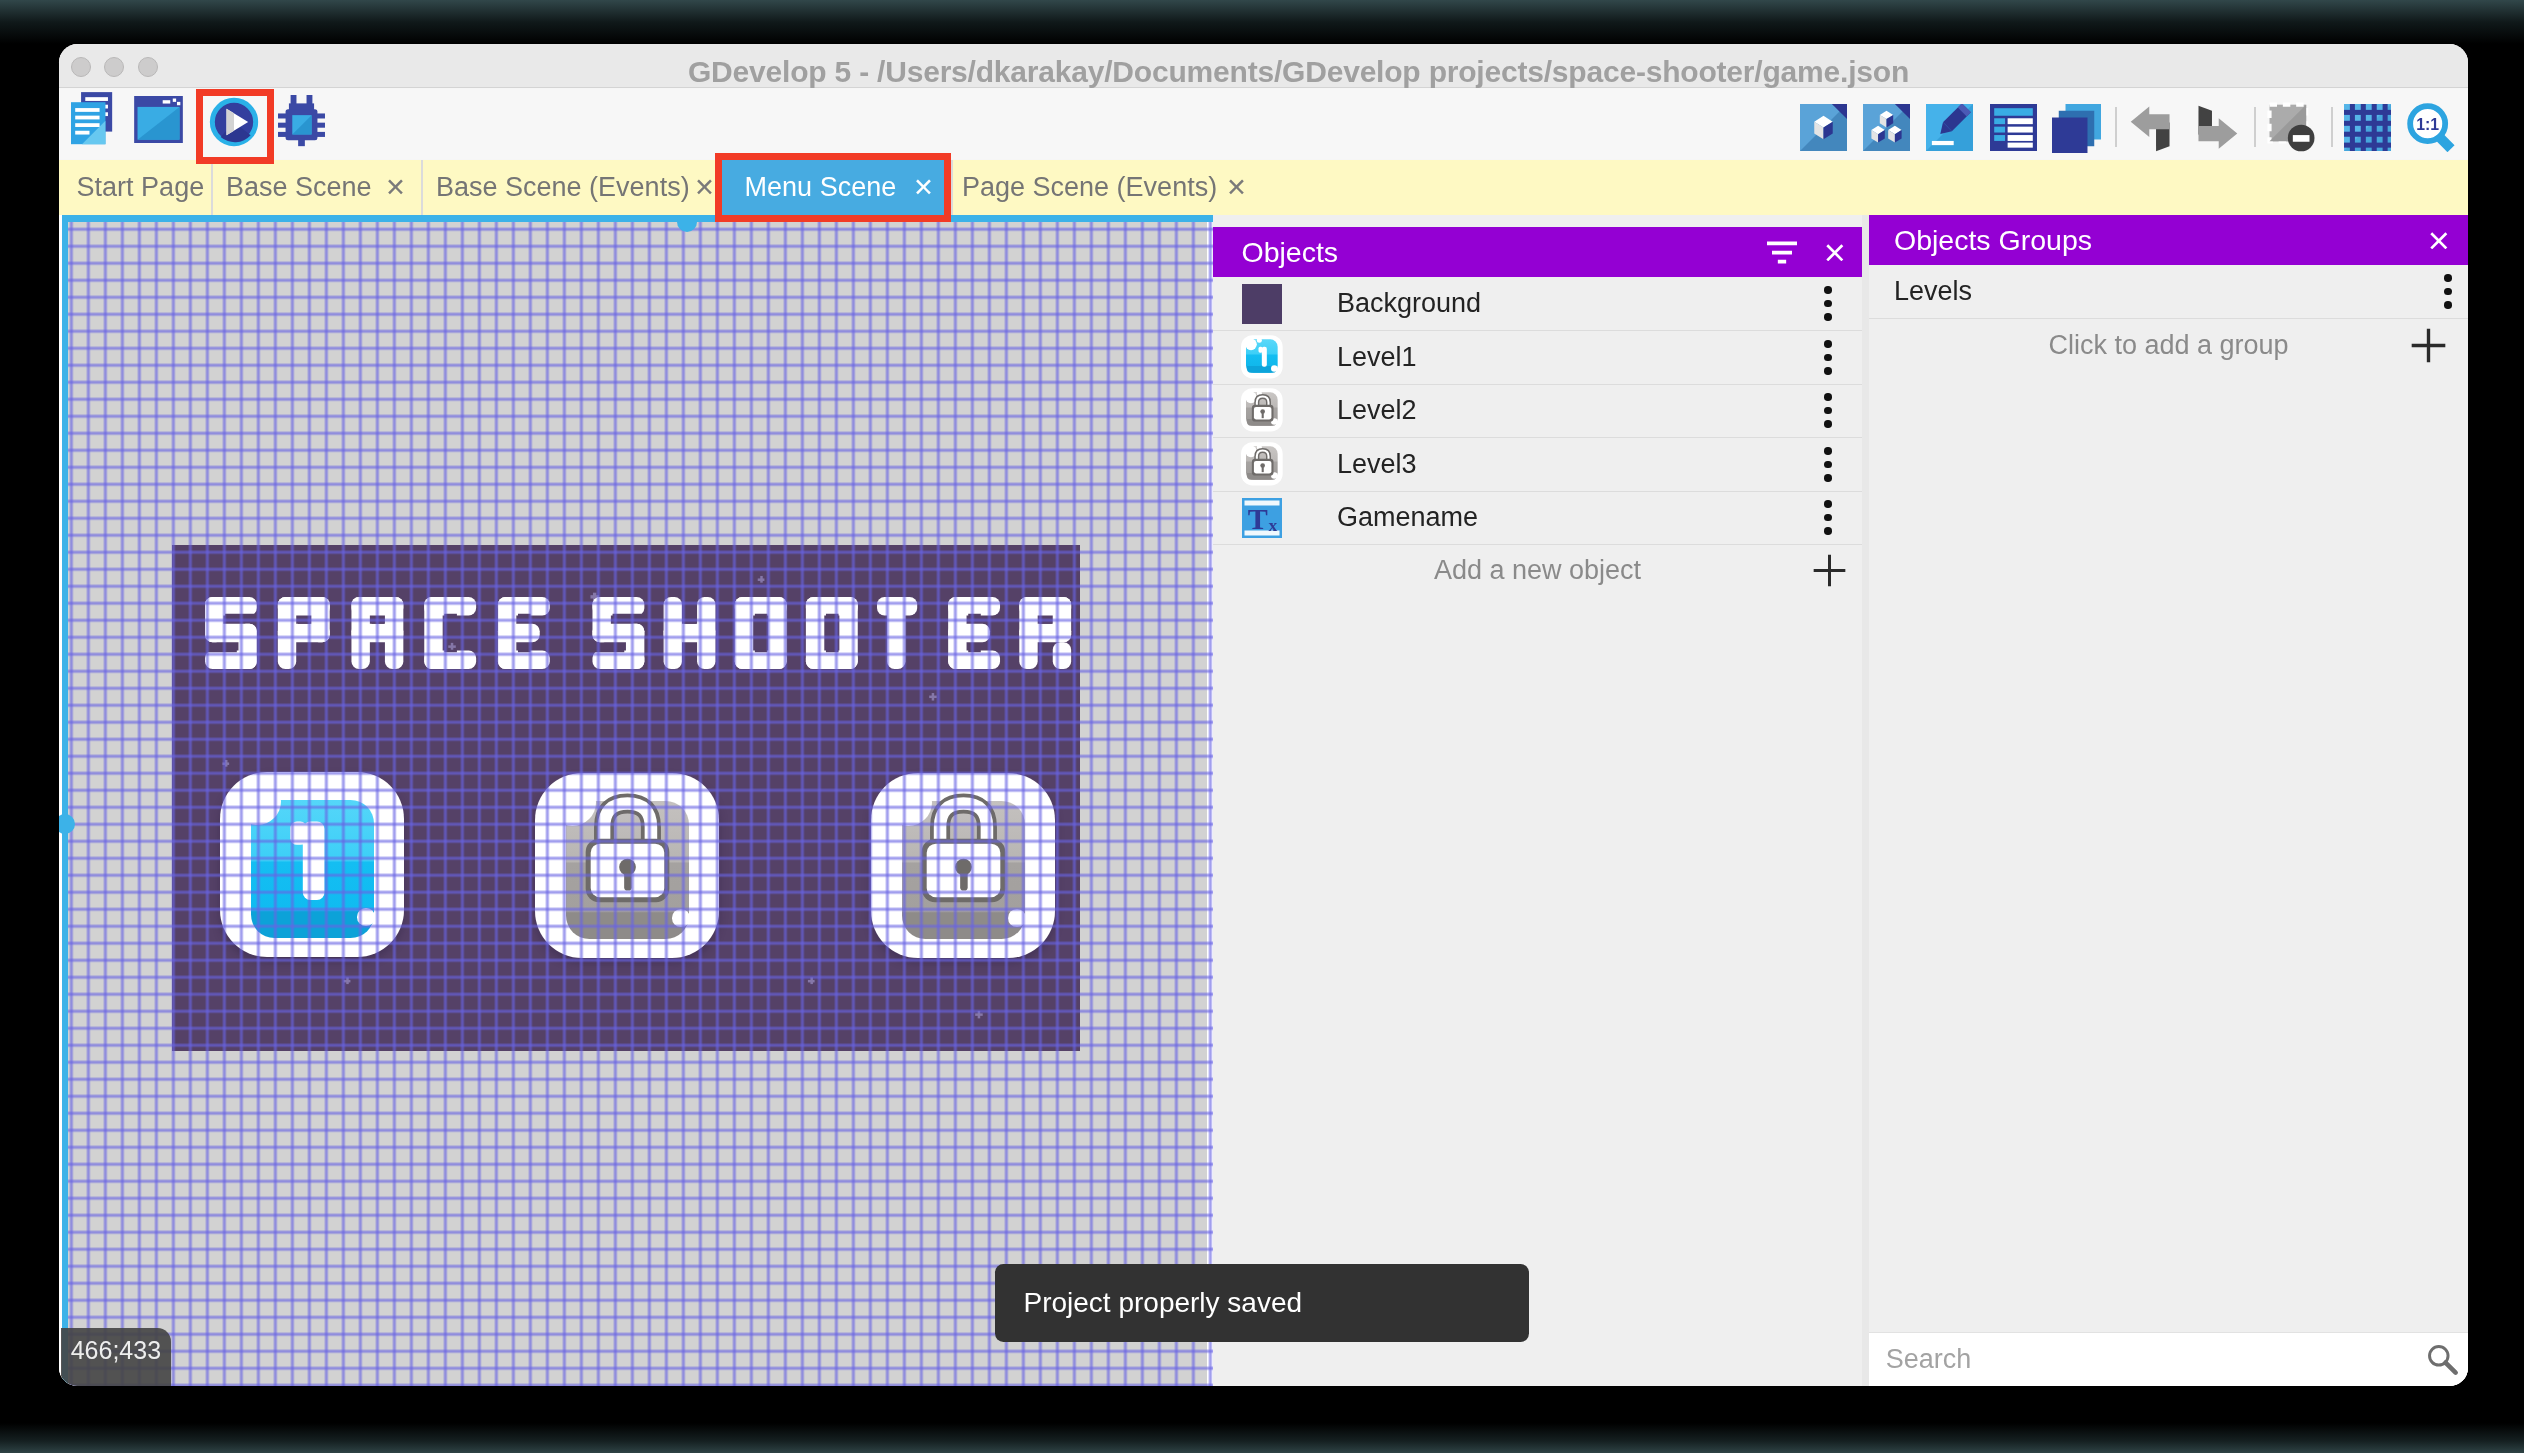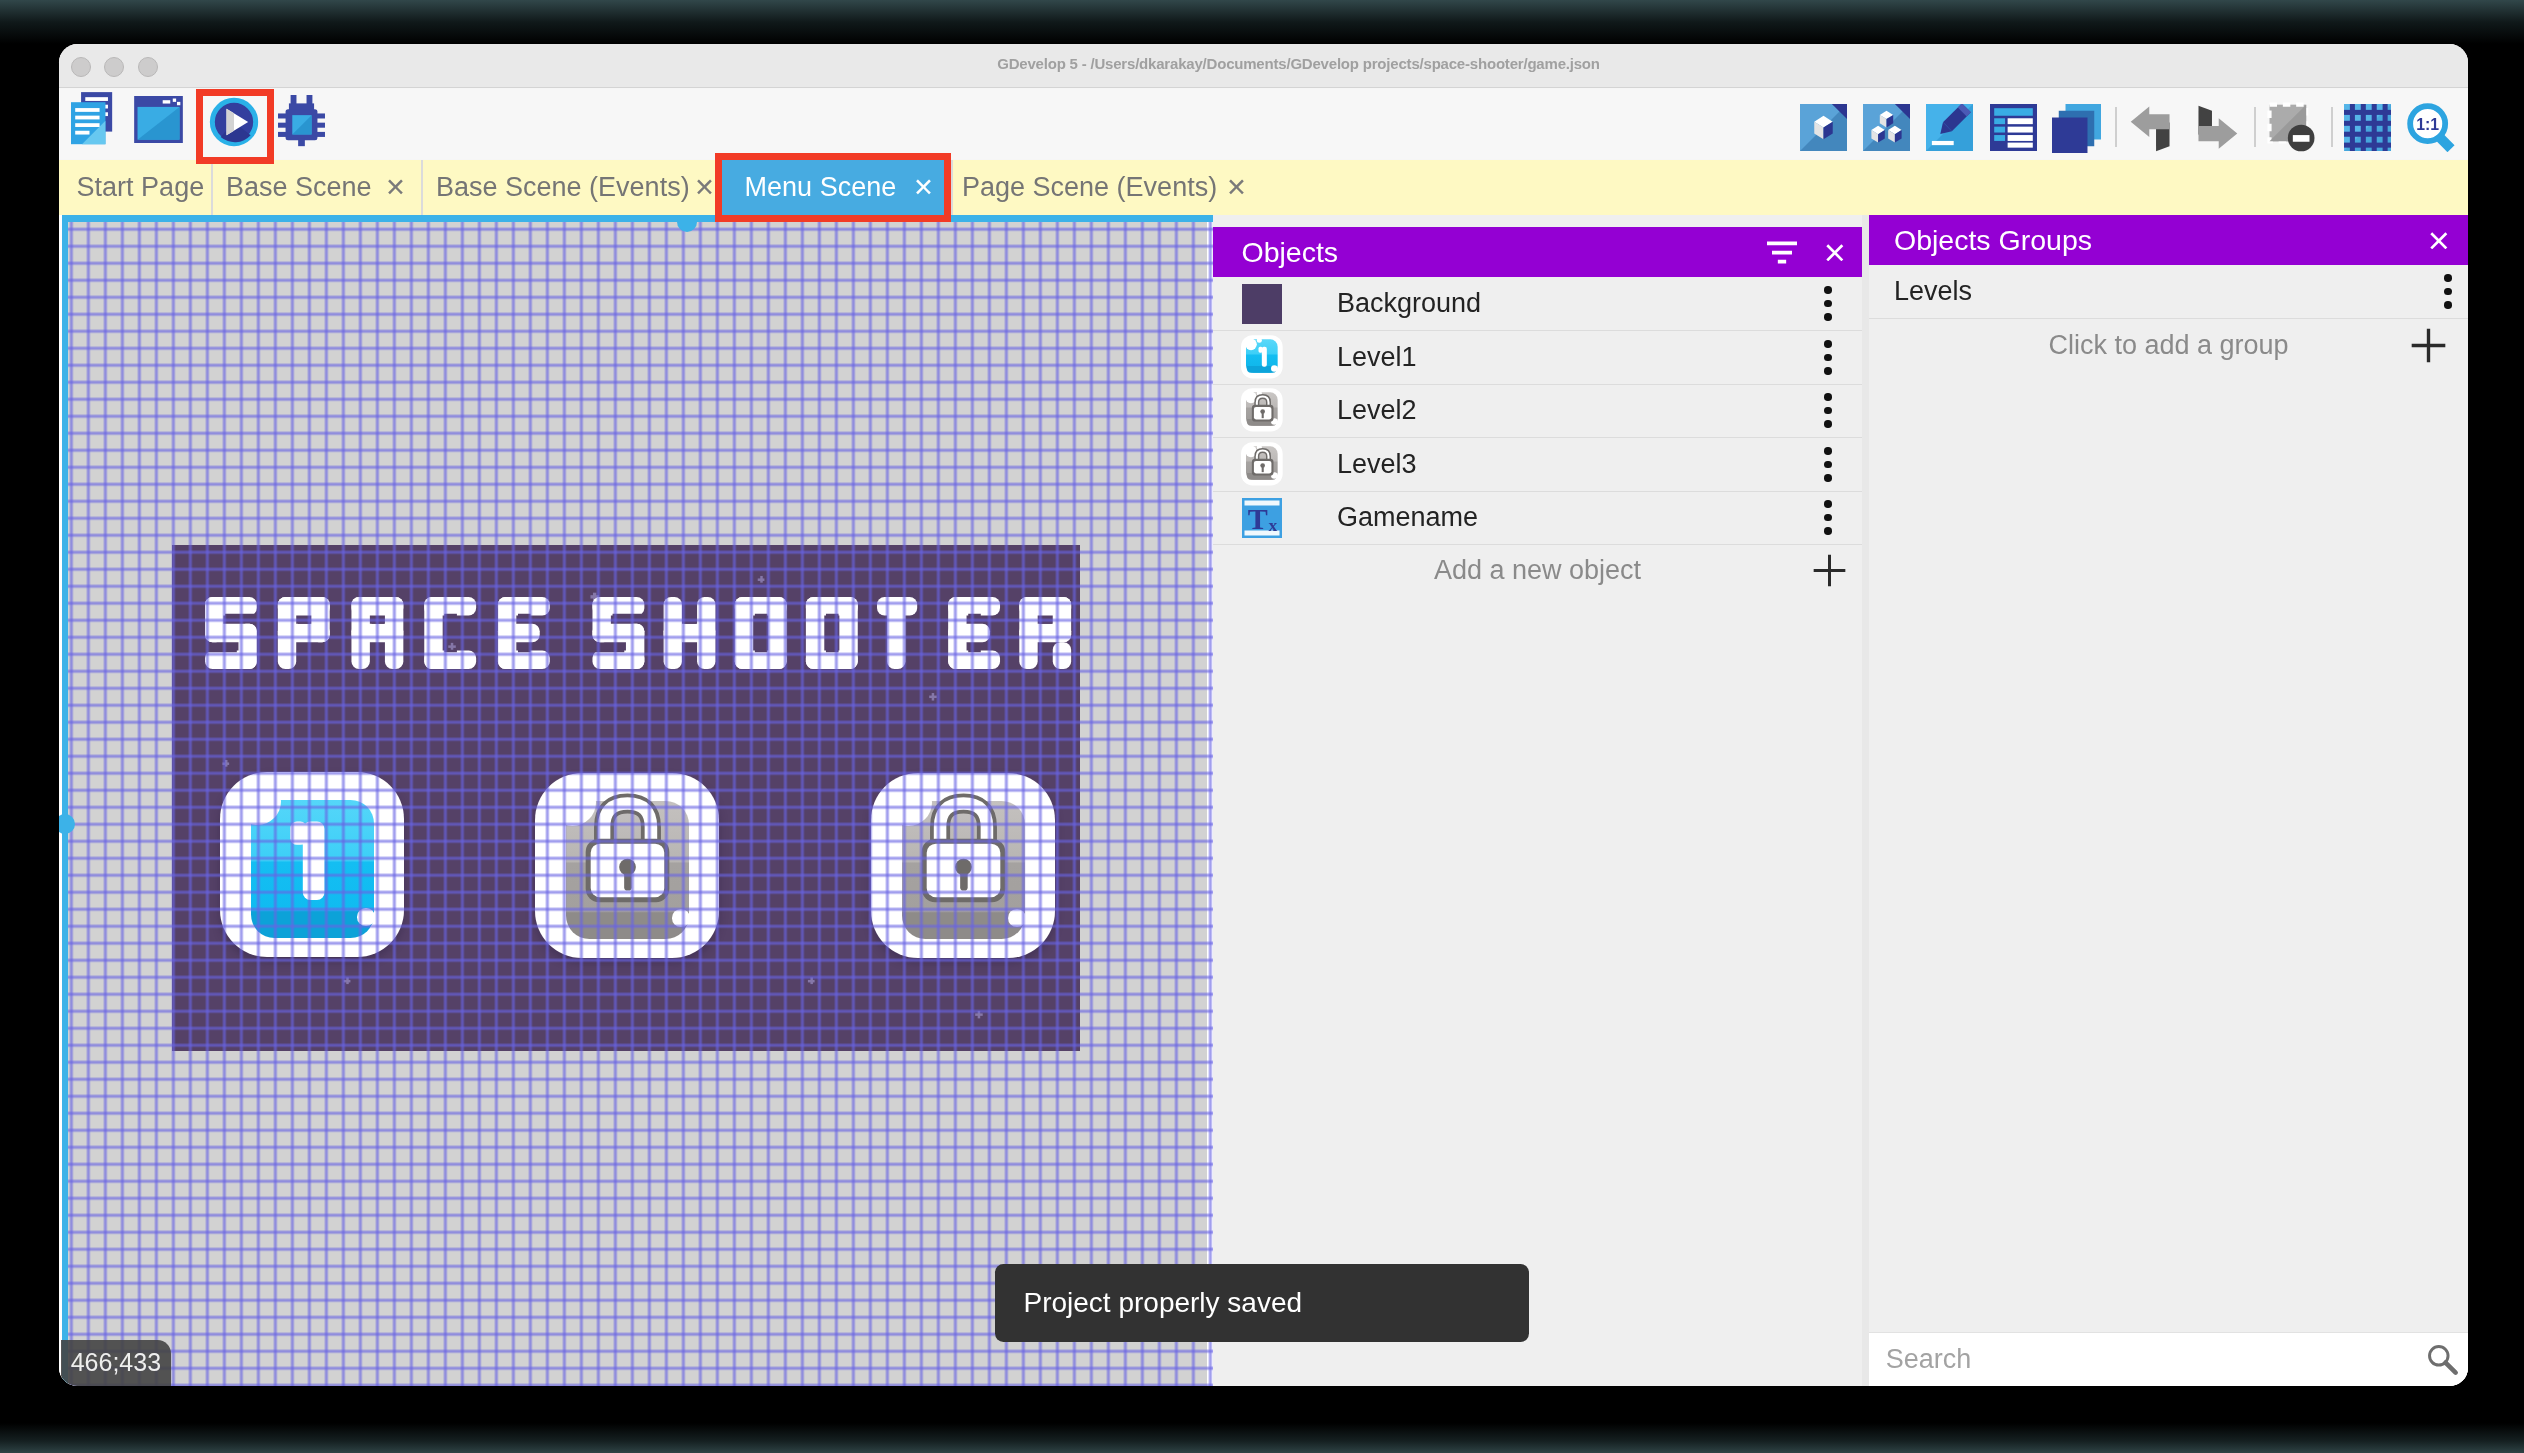--- a/index.html
+++ b/index.html
@@ -5,21 +5,21 @@
 * { margin:0; padding:0; box-sizing:border-box; }
 html,body { width:2525px; height:1453px; background:#000; font-family:"Liberation Sans", sans-serif; overflow:hidden; }
 .abs { position:absolute; }
 #stage { position:relative; width:2525px; height:1453px; background:#000; }
 #topglow { left:0; top:0; width:2525px; height:44px; background:linear-gradient(#31474a 0%, #10191a 50%, #000 100%); }
 #botglow { left:0; top:1423px; width:2525px; height:30px; background:linear-gradient(#000 0%, #152021 60%, #2e4345 100%); }
 #win { left:59px; top:44px; width:2409px; height:1342px; background:#f6f6f6; border-radius:18.4px; overflow:hidden; }
 
 #titlebar { left:0; top:0; width:2409px; height:44px; background:#e9e9e9; border-bottom:1.7px solid #d4d4d4; }
 .light { position:absolute; top:13.4px; width:20px; height:20px; border-radius:50%; background:#cdcccc; border:1.3px solid #b9b8b8; }
-#title { position:absolute; left:70px; right:0; top:11px; text-align:center; font-size:15px; font-weight:bold; color:#a0a0a0; letter-spacing:-0.2px; }
+#title { position:absolute; left:70px; right:0; top:11px; text-align:center; font-size:30px; font-weight:bold; color:#a0a0a0; letter-spacing:-0.2px; }
 
 #toolbar { left:0; top:45px; width:2409px; height:70px; background:#f7f7f7; }
 .ticon { position:absolute; }
 #redbox { left:137px; top:0px; width:78px; height:75px; border:7.5px solid #f23b26; background:transparent; z-index:5; }
 .sep { position:absolute; top:18.4px; width:1.7px; height:40px; background:#cfcfcf; }
 
 #tabbar { left:0; top:116px; width:2409px; height:55px; background:#fef9c3; font-size:27px; color:#757575; }
 .tab { position:absolute; top:0; height:55px; line-height:55px; white-space:nowrap; }
 .tabdiv { position:absolute; top:0; width:1.7px; height:55px; background:#dbdbdb; }
 .tx { font-size:25px; color:#7a7a7a; }
@@ -56,21 +56,21 @@
 .row { position:absolute; left:0; right:0; height:54px; border-bottom:1.7px solid #dcdcdc; font-size:27px; color:#232323; }
 .rlabel { position:absolute; left:124px; top:0; line-height:52px; }
 .dots { position:absolute; width:8.4px; height:35px; }
 .dots i { position:absolute; left:0; width:7.5px; height:7.5px; border-radius:50%; background:#111; }
 .searcharea { position:absolute; left:0; right:0; bottom:0; height:54px; background:#fff; border-top:1.7px solid #e2e2e2; }
 .searchph { position:absolute; top:0; line-height:52px; font-size:27px; color:#a3a3a3; }
 
 #toast { position:absolute; left:936px; top:1049px; width:534px; height:78px; background:#323232; border-radius:8.4px; z-index:20; }
 #toast span { position:absolute; left:28.5px; top:0; line-height:78px; font-size:28px; color:#fff; }
 
-#coords { position:absolute; left:1.7px; bottom:0; width:110px; height:46px; background:rgba(68,68,68,0.9); border-top-right-radius:13.4px; z-index:5; }
+#coords { position:absolute; left:1.7px; bottom:0; width:110px; height:58px; background:rgba(68,68,68,0.9); border-top-right-radius:13.4px; z-index:5; }
 #coords span { position:absolute; left:10px; top:0; line-height:44px; font-size:25px; color:#eee; }
 </style>
 </head>
 <body>
 <div id="stage">
   <div id="topglow" class="abs"></div>
   <div id="botglow" class="abs"></div>
   <div id="win" class="abs">
     <div id="titlebar" class="abs">
       <div class="light" style="left:11.7px;"></div>

